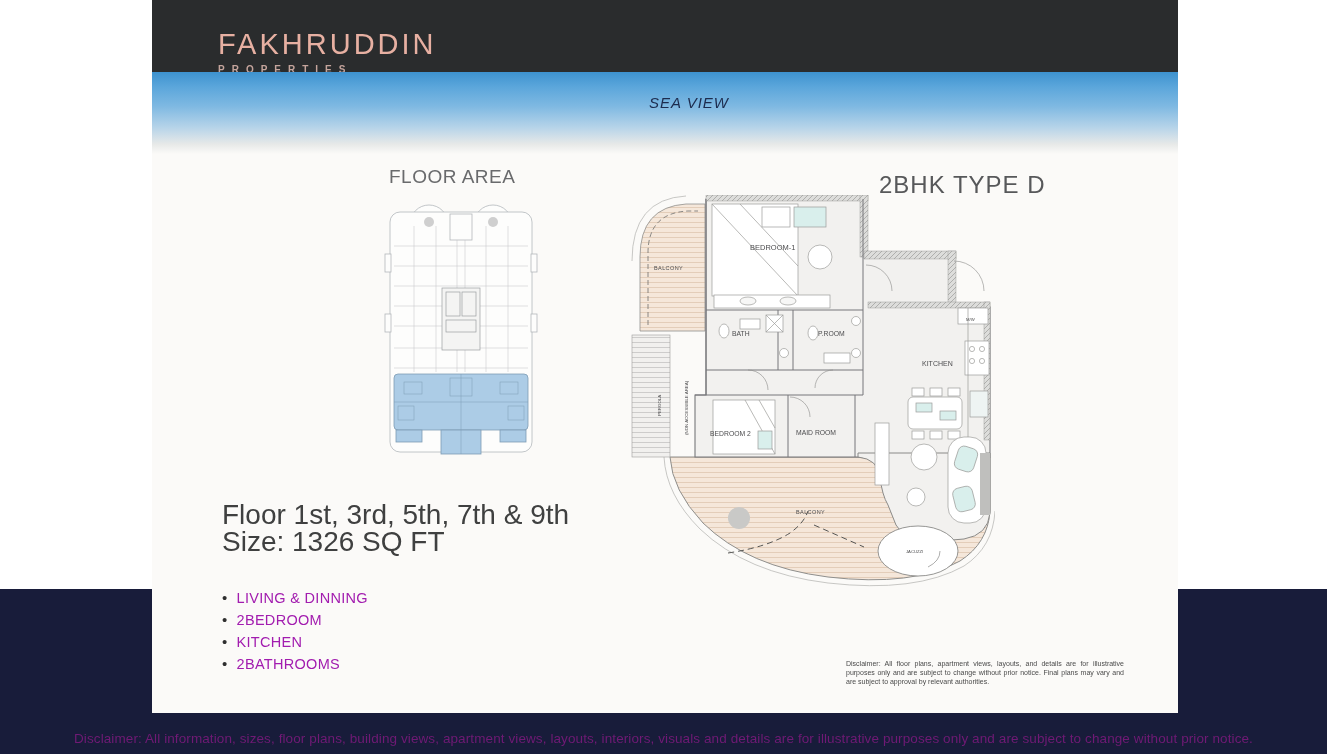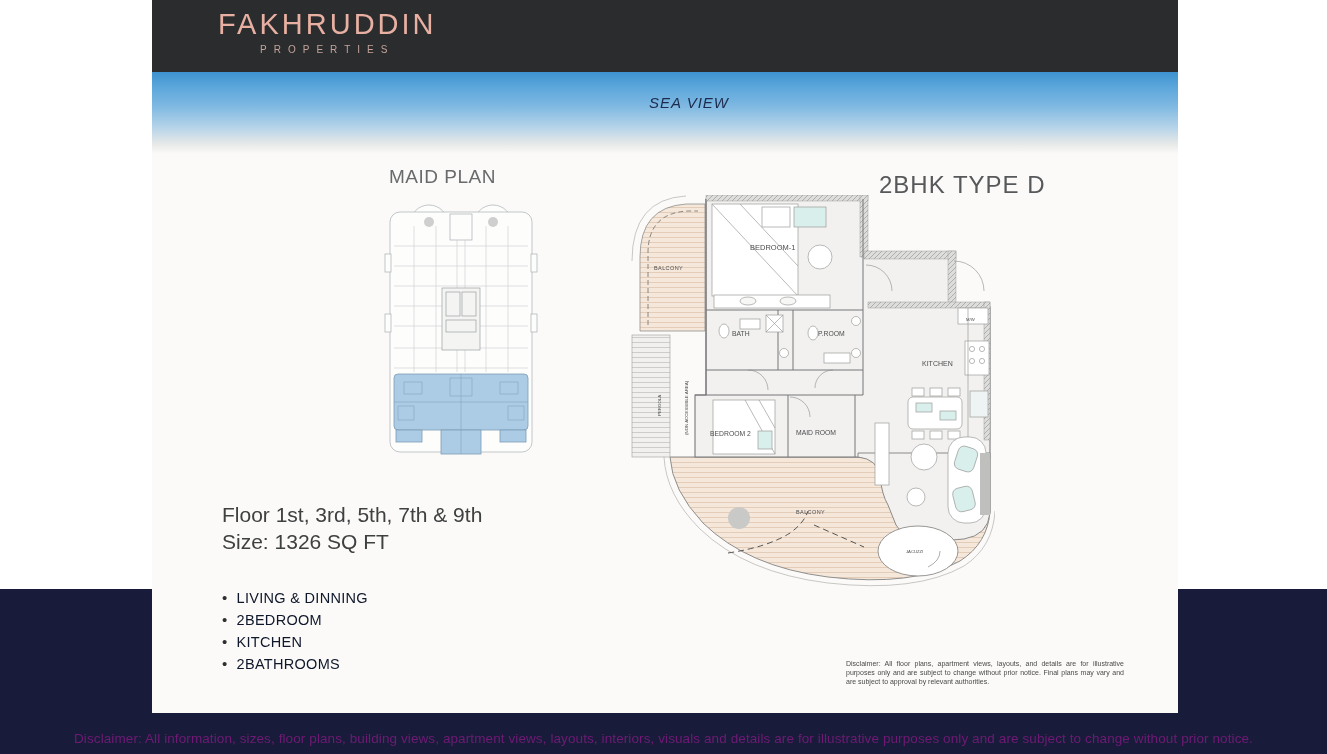--- a/index.html
+++ b/index.html
@@ -13,48 +13,48 @@
     position:absolute;left:0;top:731px;width:1327px;z-index:3;
     text-align:center;color:#701a75;font-size:13.5px;letter-spacing:.1px;
   }
   
   .page{
     position:absolute;left:152px;top:0;width:1026px;height:713px;
     background:#fbfaf8;z-index:1;
   }
   
   .hdr{position:absolute;left:0;top:0;width:1026px;height:72px;background:#2a2c2d;}
-  .logo{position:absolute;left:66px;top:8px;display:inline-block;text-align:center;}
+  .logo{position:absolute;left:66px;top:28px;display:inline-block;text-align:left;}
   .logo .brand{
     color:#e7b0a2;font-size:29px;letter-spacing:3px;font-weight:500;
     font-family:"Liberation Sans",sans-serif;
   }
   .logo .brand-sub{
-    margin-top:3px;color:#c4a49c;font-size:10px;letter-spacing:7px;font-weight:400;
+    margin-top:3px;color:#c4a49c;font-size:10px;letter-spacing:7px;font-weight:700;
   }
   
   .sea{
     position:absolute;left:0;top:72px;width:1026px;height:82px;
     background:linear-gradient(to bottom,#3d92cf 0%,#5ba6db 18%,#7fb9e2 42%,#b7d4e9 68%,#e7e9e8 88%,#fbfaf8 100%);
   }
   .sea-view{
     position:absolute;left:497px;top:22px;
     color:#1d2c4e;font-size:15px;font-weight:normal;font-style:italic;letter-spacing:1px;
   }
   
   .keyplan-title{position:absolute;left:237px;top:166px;color:#696a6c;font-size:19px;letter-spacing:.5px;}
   .unit-title{position:absolute;left:727px;top:171px;color:#57585a;font-size:24px;letter-spacing:1px;}
   
   .keyplan-svg{position:absolute;left:232px;top:196px;}
   .unitplan-svg{position:absolute;left:476px;top:195px;}
   
-  .facts{position:absolute;left:70px;top:501px;color:#3f4040;font-size:21px;line-height:27px;}
+  .facts{position:absolute;left:70px;top:501px;color:#3f4040;font-size:28px;line-height:27px;}
   .features{position:absolute;left:70px;top:589px;margin:0;padding:0;list-style:none;}
   .features li{
-    color:#0f172a;font-size:14.5px;line-height:18px;margin-bottom:4px;letter-spacing:.3px;
+    color:#a21caf;font-size:14.5px;line-height:18px;margin-bottom:4px;letter-spacing:.3px;
   }
   .features li::before{content:"\2022";margin-right:9px;font-size:15px;color:#2f2f2f;}
   
   .plan-disc{
     position:absolute;left:694px;top:659px;width:278px;
     color:#4a4a4a;font-size:7px;line-height:9px;text-align:justify;
   }
   svg text{font-family:"Liberation Sans",sans-serif;}
 </style>
 </head>
@@ -69,21 +69,21 @@
     <div class="logo">
       <div class="brand">FAKHRUDDIN</div>
       <div class="brand-sub">PROPERTIES</div>
     </div>
   </div>
 
   <div class="sea">
     <div class="sea-view">SEA VIEW</div>
   </div>
 
-  <div class="keyplan-title">MAID PLAN</div>
+  <div class="keyplan-title">FLOOR AREA</div>
   <div class="unit-title">2BHK TYPE D</div>
 
   <svg class="keyplan-svg" width="154" height="272" viewBox="0 0 154 272">
     <g fill="#fdfdfc" stroke="#b3b7bb" stroke-width="0.8">
       <circle cx="45" cy="28" r="19"></circle>
       <circle cx="109" cy="28" r="19"></circle>
       <rect x="6" y="16" width="142" height="240" rx="10"></rect>
       <rect x="1" y="58" width="6" height="18"></rect>
       <rect x="147" y="58" width="6" height="18"></rect>
       <rect x="1" y="118" width="6" height="18"></rect>

